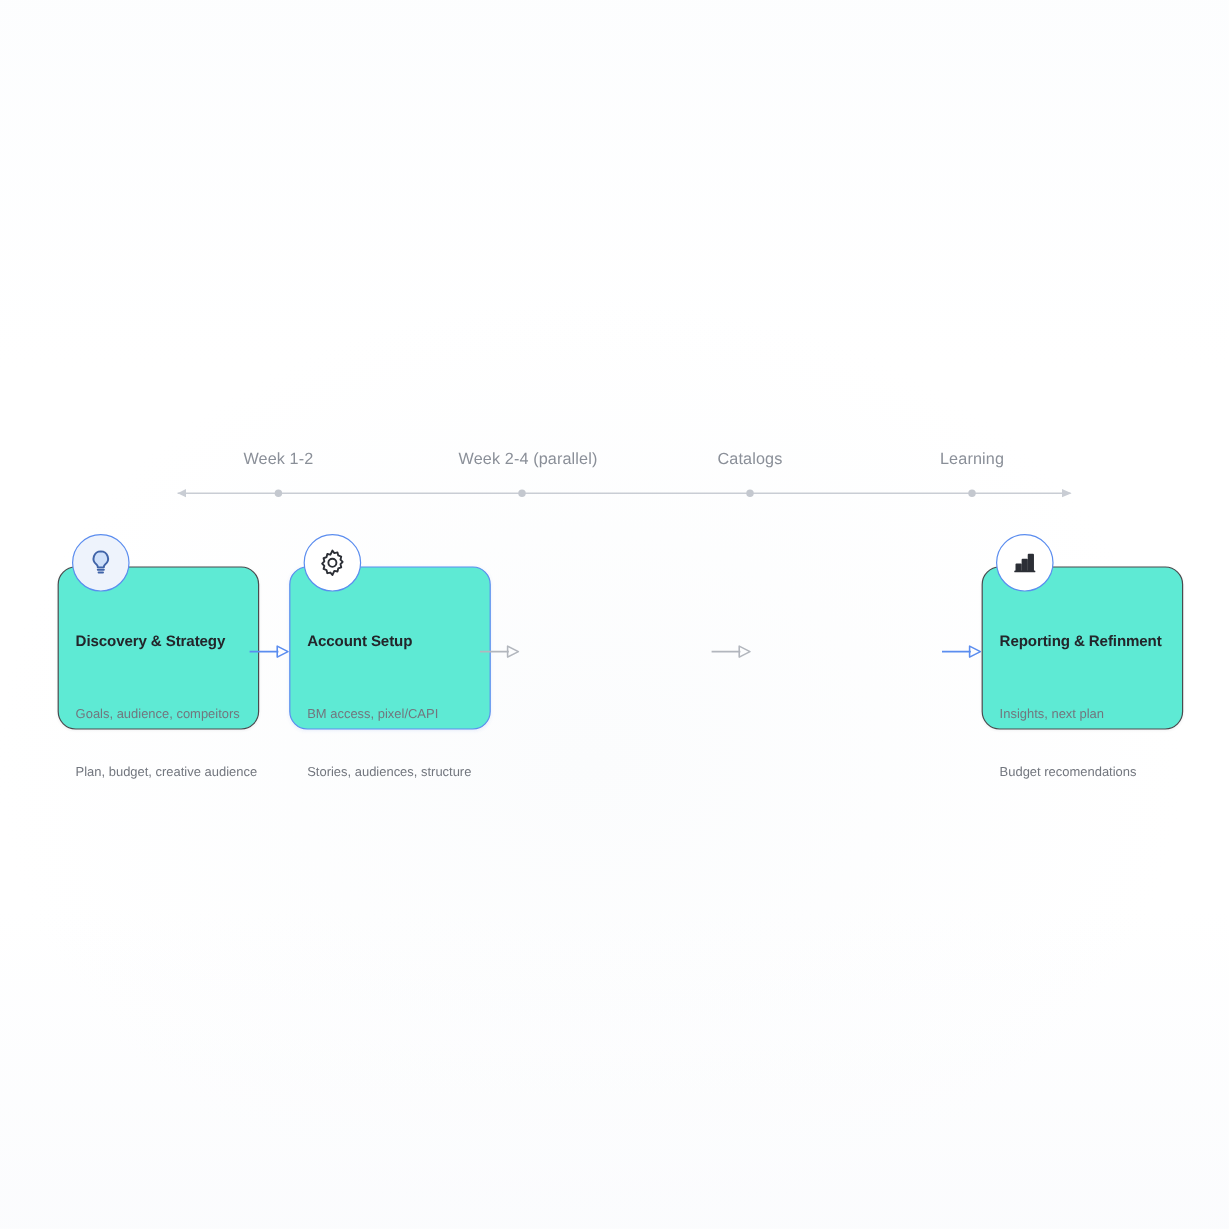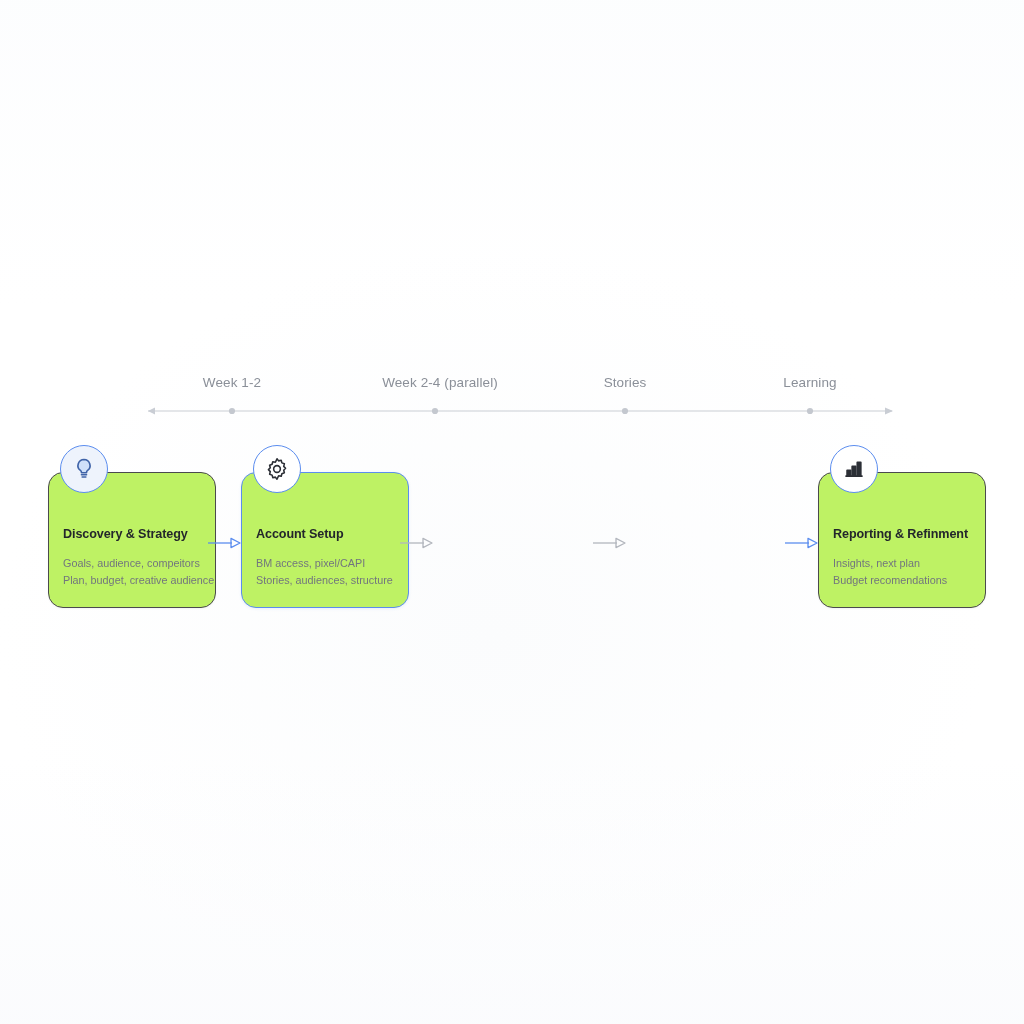--- a/index.html
+++ b/index.html
@@ -69,21 +69,21 @@
     height: 175px;
   }
 
   .step {
     position: absolute;
     top: 17px;
     width: 168px;
     height: 136px;
     box-sizing: border-box;
     border-radius: 15px;
-    background: #bef264;
+    background: #5eead4;
     border: 1.4px solid #4a4a4e;
     box-shadow: 0 1px 2px rgba(20,24,40,0.045);
   }
   .step.accent {
     border-color: #5b8def;
     box-shadow: 0 1px 3px rgba(70,110,220,0.10);
   }
 
   .step-title {
     position: absolute;
@@ -100,20 +100,21 @@
     position: absolute;
     left: 14px;
     top: 82px;
     right: 6px;
   }
   .step-line {
     font-size: 10.8px;
     line-height: 16.5px;
     color: #72767e;
     white-space: nowrap;
+    margin-top: 32px;
   }
 
   
   .badge {
     position: absolute;
     left: 11px;
     top: -28px;
     width: 48px;
     height: 48px;
     border-radius: 50%;
@@ -152,21 +153,21 @@
 
       <path d="M753 6 L745 2.6 L745 9.4 Z" fill="#c9cdd4"></path>
       <circle cx="92" cy="6" r="3.1" fill="#c4c8cf"></circle>
       <circle cx="295" cy="6" r="3.1" fill="#c4c8cf"></circle>
       <circle cx="485" cy="6" r="3.1" fill="#c4c8cf"></circle>
       <circle cx="670" cy="6" r="3.1" fill="#c4c8cf"></circle>
     </svg>
 
     <div class="timeline-label" style="left:92px">Week 1-2</div>
     <div class="timeline-label" style="left:300px">Week 2-4 (parallel)</div>
-    <div class="timeline-label" style="left:485px">Stories</div>
+    <div class="timeline-label" style="left:485px">Catalogs</div>
     <div class="timeline-label" style="left:670px">Learning</div>
   </div>
 
   <div class="steps">
 
     <div class="step" style="left:48px">
       <div class="badge filled">
         <svg width="26" height="26" viewBox="0 0 24 24" fill="none" stroke="#3f63a8" stroke-width="1.5" stroke-linecap="round" stroke-linejoin="round">
           <path d="M12 3.2a5.6 5.6 0 0 0-3.3 10.1c.6.45.95 1.1.95 1.8v.4h4.7v-.4c0-.7.35-1.35.95-1.8A5.6 5.6 0 0 0 12 3.2Z" fill="#cfe0fa"></path>
           <path d="M9.65 17.3h4.7M10.3 19.4h3.4"></path>

